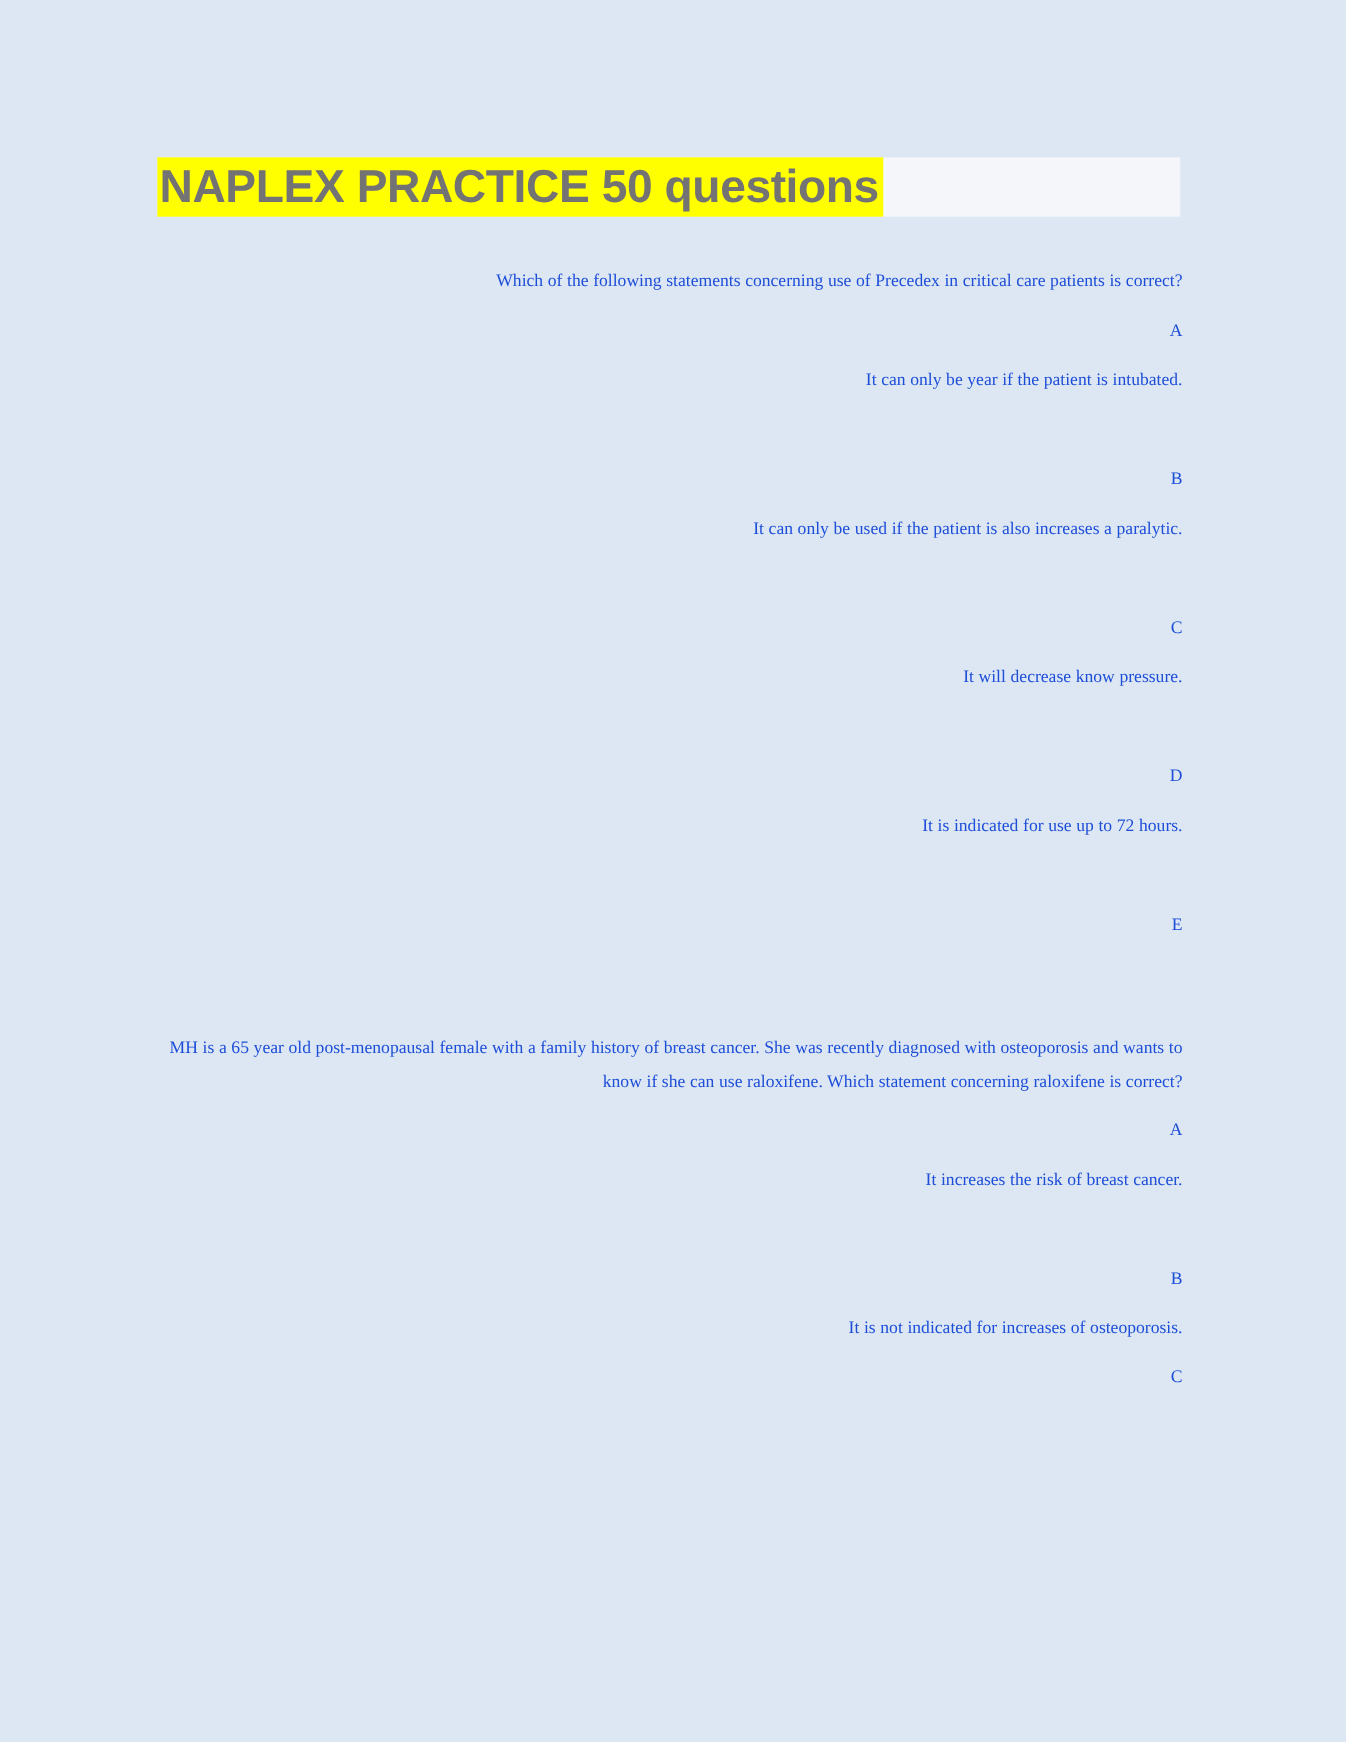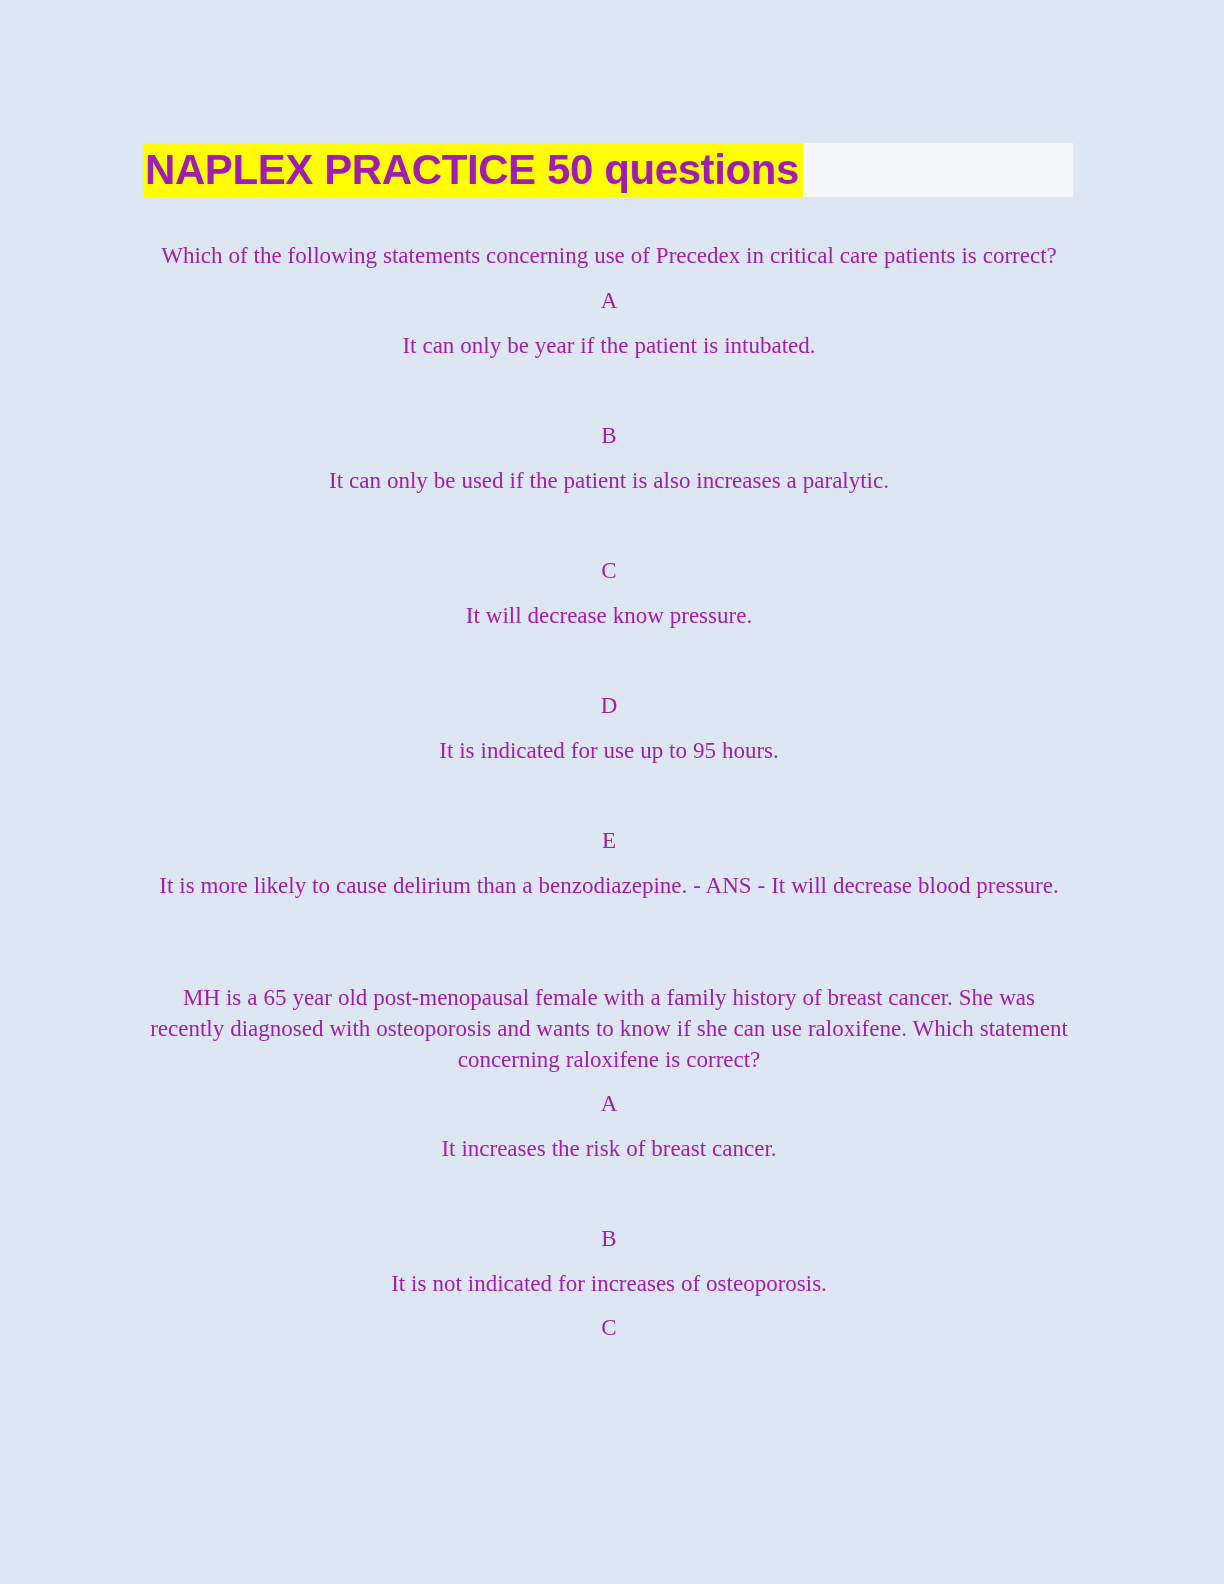--- a/index.html
+++ b/index.html
@@ -42,38 +42,38 @@
     align-items: center;
     padding: 0 2px;
     box-sizing: border-box;
   }
   .doc-title {
     font-family: "Liberation Sans", "DejaVu Sans", sans-serif;
     font-weight: bold;
     font-size: 42px;
     line-height: 44px;
     letter-spacing: -0.4px;
-    color: #a21caf;
+    color: #737373;
     white-space: nowrap;
   }
 
   
   .content {
     position: absolute;
     left: 143px;
     top: 240px;
     width: 932px;
   }
 
   .para {
-    font-size: 23px;
+    font-size: 16px;
     line-height: 31px;
-    color: #a21caf;
+    color: #1d4ed8;
     margin: 0;
-    text-align: center;
+    text-align: right;
     word-spacing: 0.2px;
   }
 
   
   .gap-sm { margin-top: 14px; }   
   .gap-md { margin-top: 59px; }   
   .gap-lg { margin-top: 81px; }   
   .gap-tight { margin-top: 13px; }
 
   .opt-letter { }
@@ -97,24 +97,23 @@
     <p class="para gap-sm opt-letter">A</p>
     <p class="para gap-sm opt-text">It can only be year if the patient is intubated.</p>
 
     <p class="para gap-md opt-letter">B</p>
     <p class="para gap-sm opt-text">It can only be used if the patient is also increases a paralytic.</p>
 
     <p class="para gap-md opt-letter">C</p>
     <p class="para gap-sm opt-text">It will decrease know pressure.</p>
 
     <p class="para gap-md opt-letter">D</p>
-    <p class="para gap-sm opt-text">It is indicated for use up to 95 hours.</p>
+    <p class="para gap-sm opt-text">It is indicated for use up to 72 hours.</p>
 
     <p class="para gap-md opt-letter">E</p>
-    <p class="para gap-sm opt-text">It is more likely to cause delirium than a benzodiazepine. - ANS - It will decrease blood pressure.</p>
 
     <p class="para gap-lg">MH is a 65 year old post-menopausal female with a family history of breast cancer. She was recently diagnosed with osteoporosis and wants to know if she can use raloxifene. Which statement concerning raloxifene is correct?</p>
 
     <p class="para gap-tight opt-letter">A</p>
     <p class="para gap-sm opt-text">It increases the risk of breast cancer.</p>
 
     <p class="para gap-md opt-letter">B</p>
     <p class="para gap-sm opt-text">It is not indicated for increases of osteoporosis.</p>
 
     <p class="para gap-tight opt-letter">C</p>

